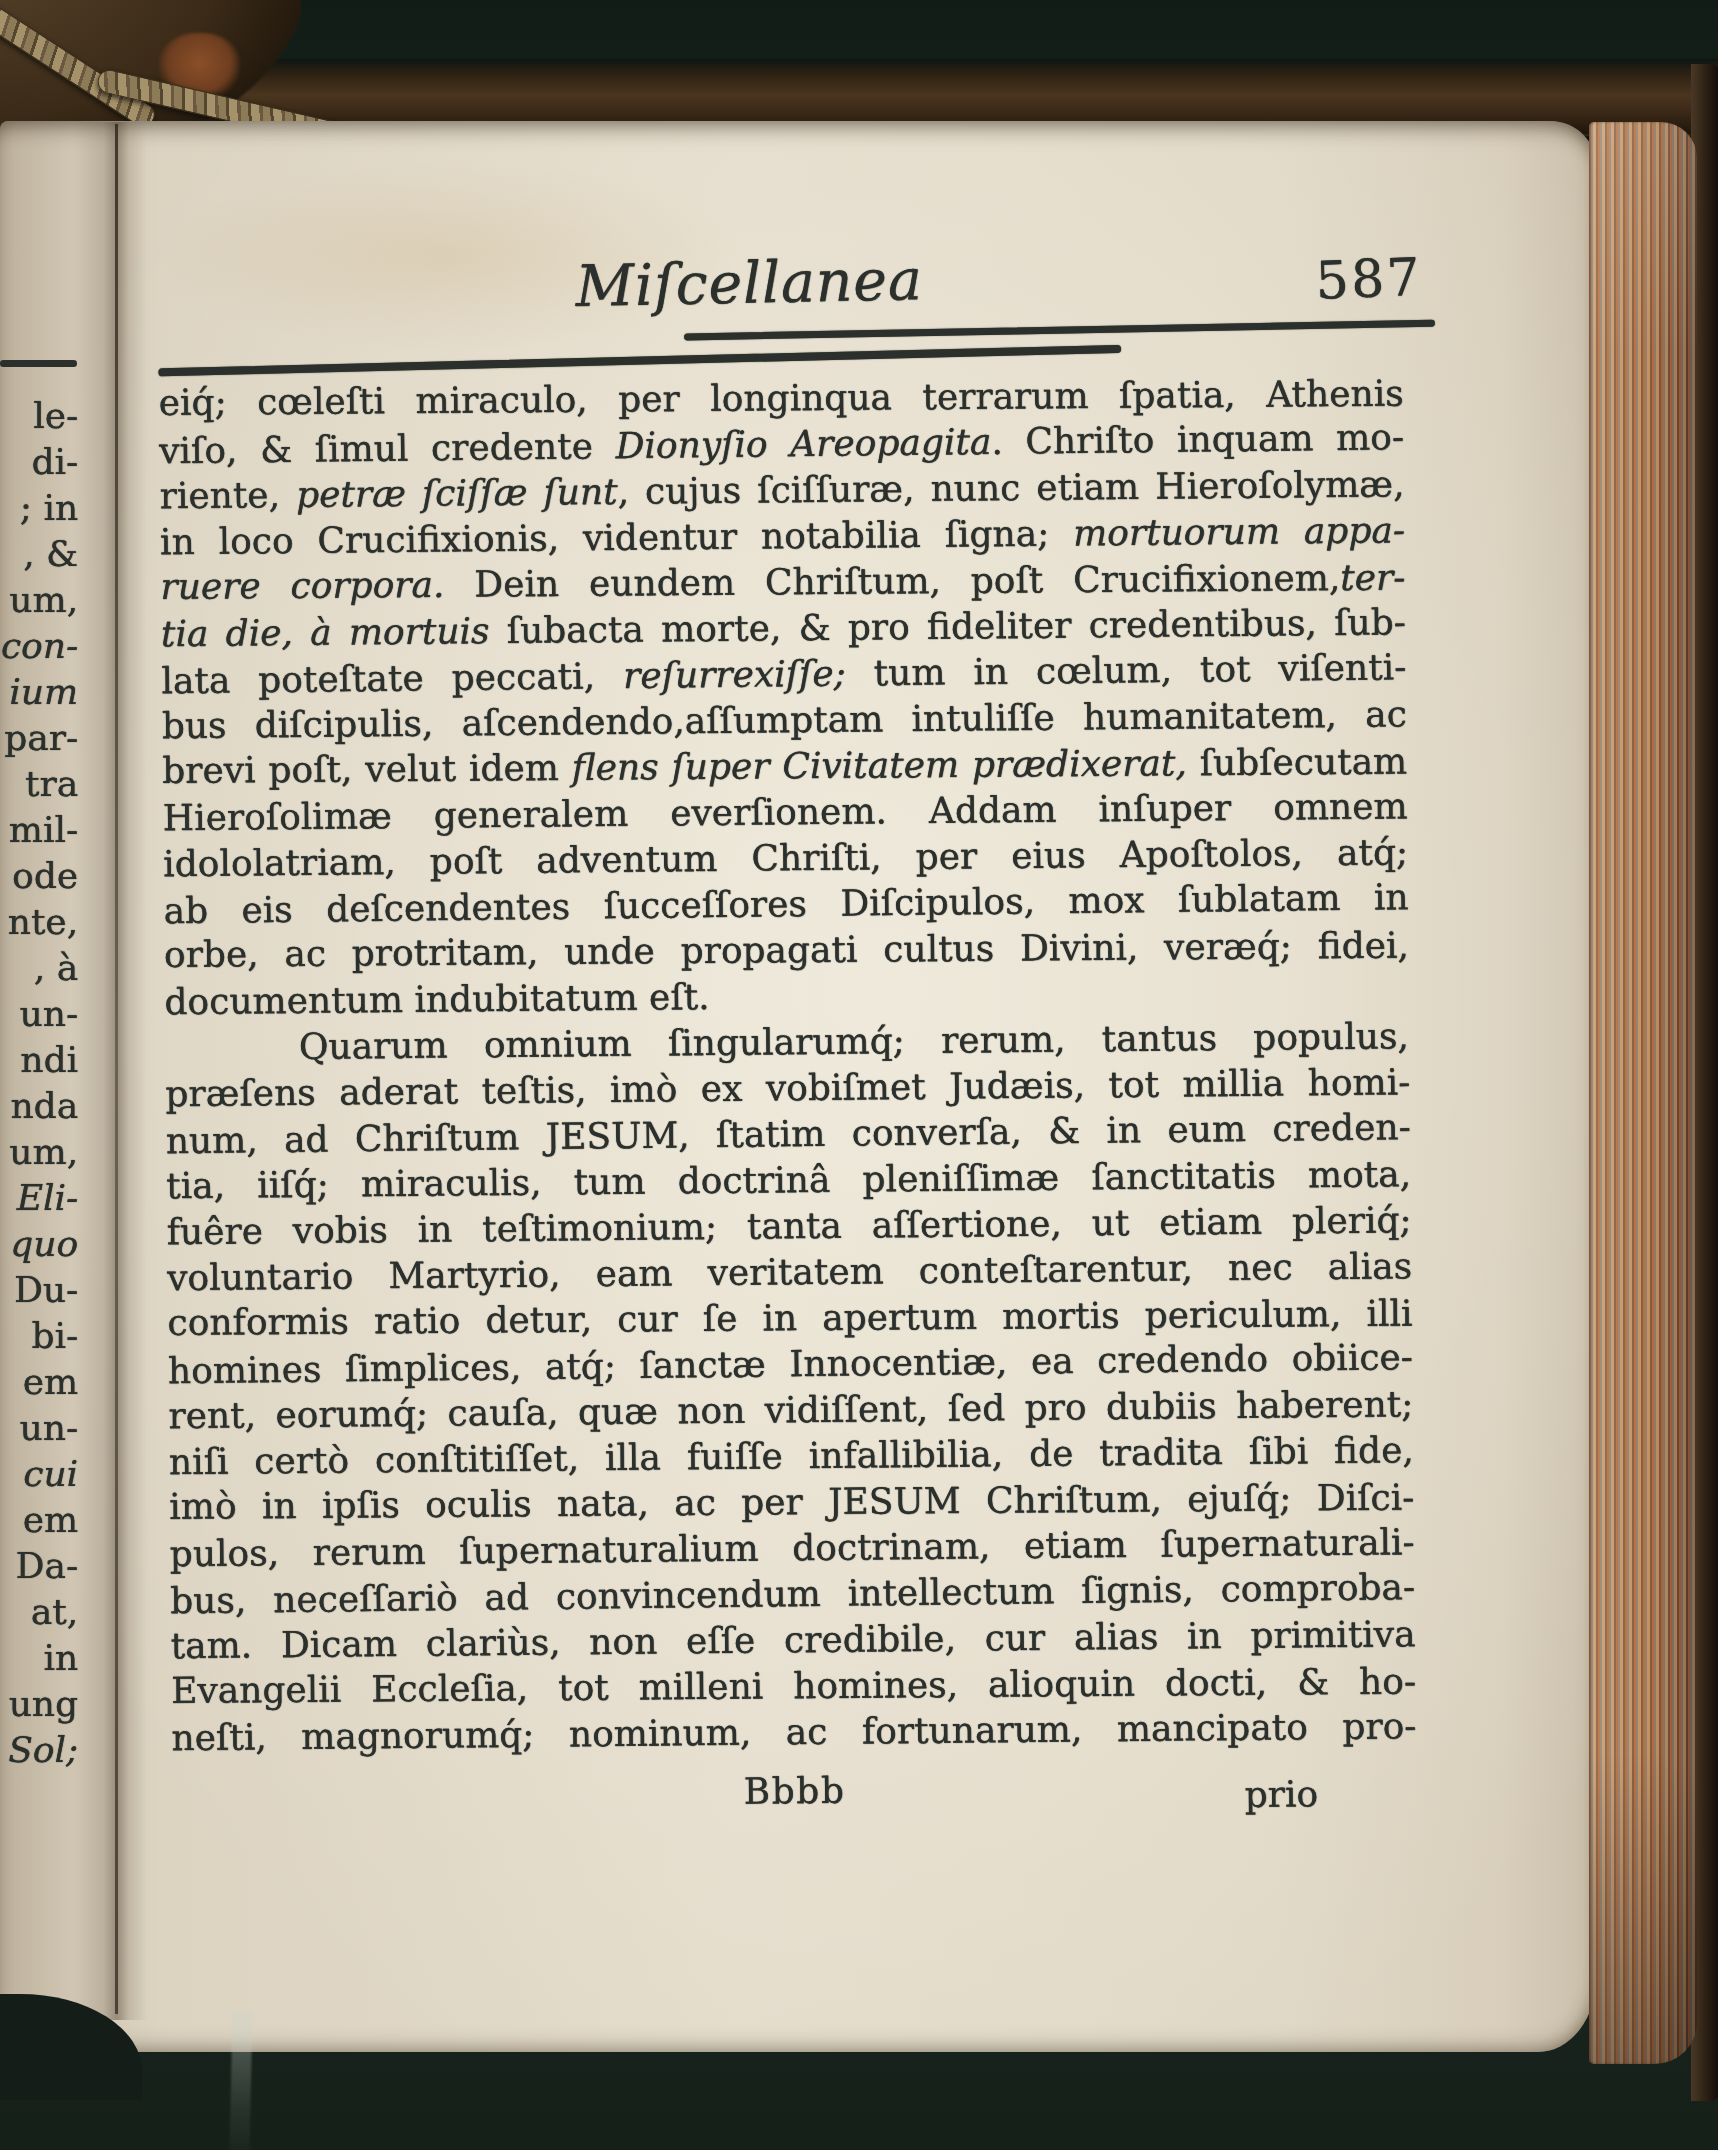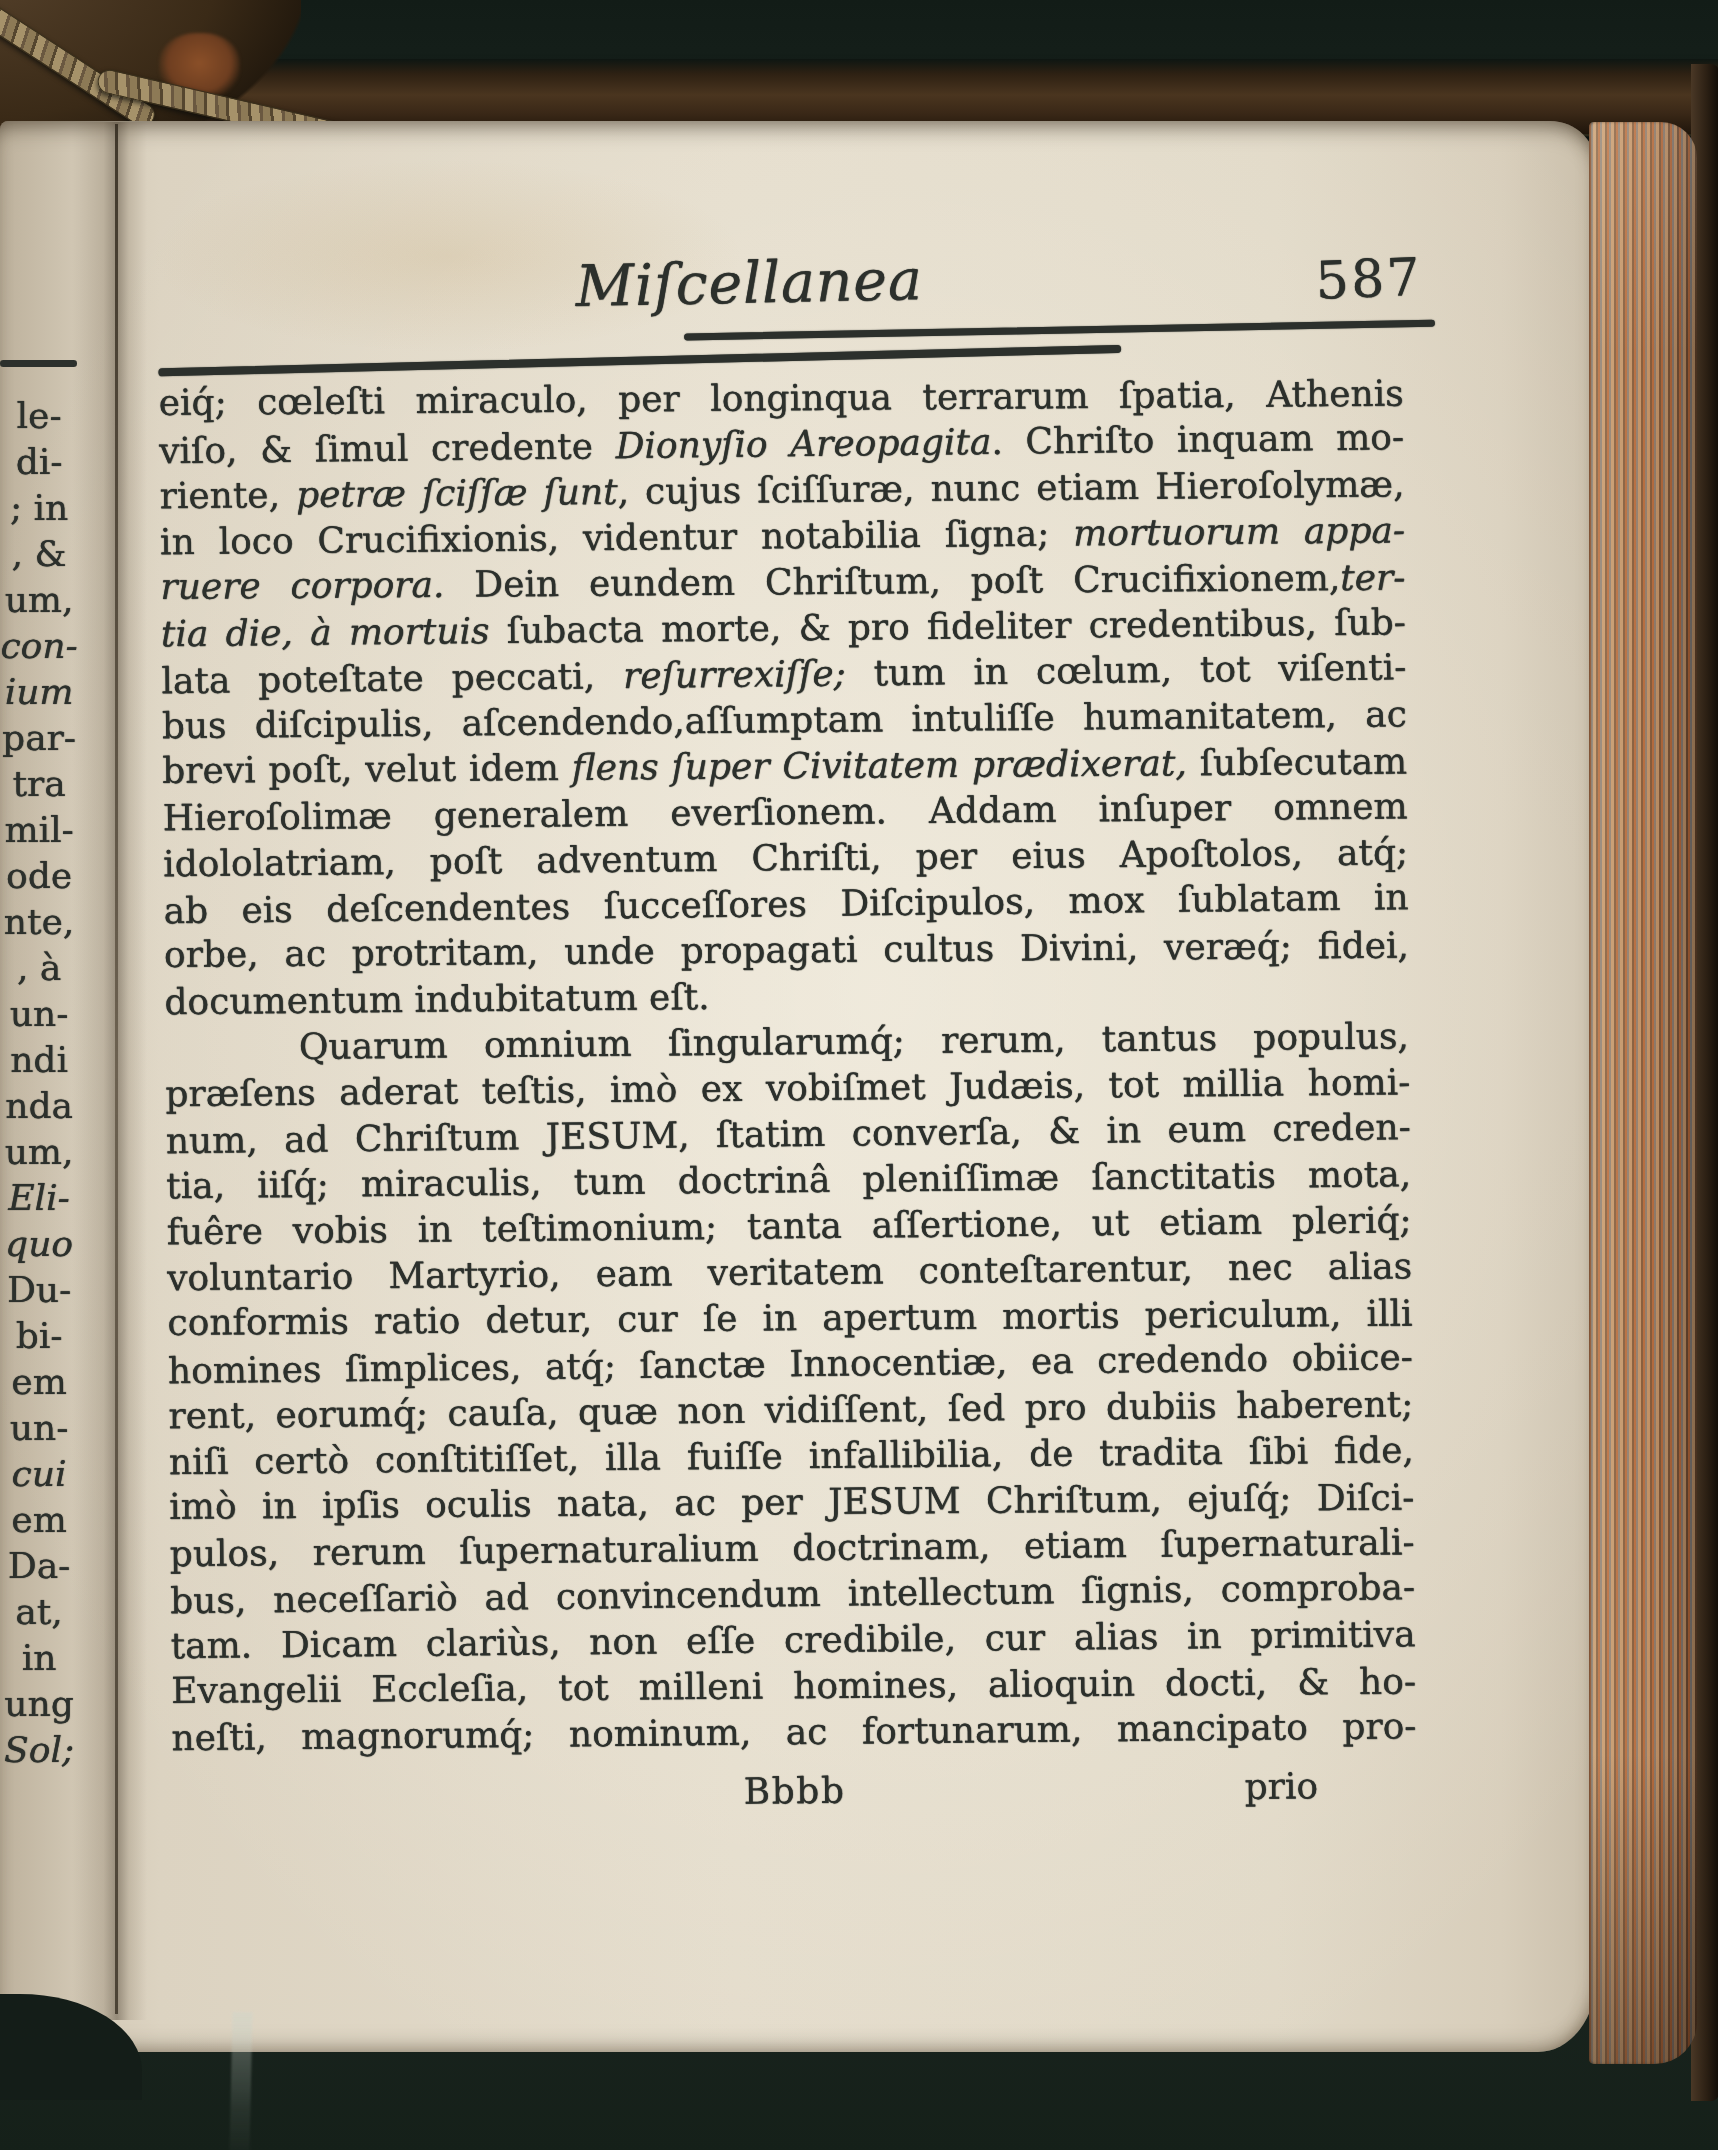--- a/index.html
+++ b/index.html
@@ -83,24 +83,24 @@
     margin:0;height:46px;line-height:46px;font-size:36px;
     text-align:justify;text-align-last:justify;white-space:normal;overflow:visible;
   }
   .body p:nth-child(4n+1){transform:rotate(.12deg);}
   .body p:nth-child(5n+2){transform:rotate(-.10deg);}
   .body p.flush{text-align-last:left;}
   .body p.indent{padding-left:134px;width:1110px;}
   .it{font-style:italic;}
   .sig-row{position:absolute;left:165px;top:1766px;width:1245px;height:49px;font-size:36px;line-height:49px;}
   .sig{position:absolute;left:0;width:100%;text-align:center;letter-spacing:1.6px;}
-  .catch{position:absolute;right:99px;top:0;}
+  .catch{position:absolute;right:99px;top:8px;}
   
   .left-frags{position:absolute;left:0;top:393px;width:83px;}
-  .left-frags p{margin:0;height:46px;line-height:46px;font-size:36px;text-align:center;padding-right:4.9px;}
+  .left-frags p{margin:0;height:46px;line-height:46px;font-size:36px;text-align:right;padding-right:4.9px;}
 </style>
 </head>
 <body>
 
 <div class="stage">
   <div class="cover-top"></div>
   <div class="spine-corner"></div>
   <div class="rust-patch"></div>
   <div class="headband seg1"></div>
   <div class="headband seg2"></div>

